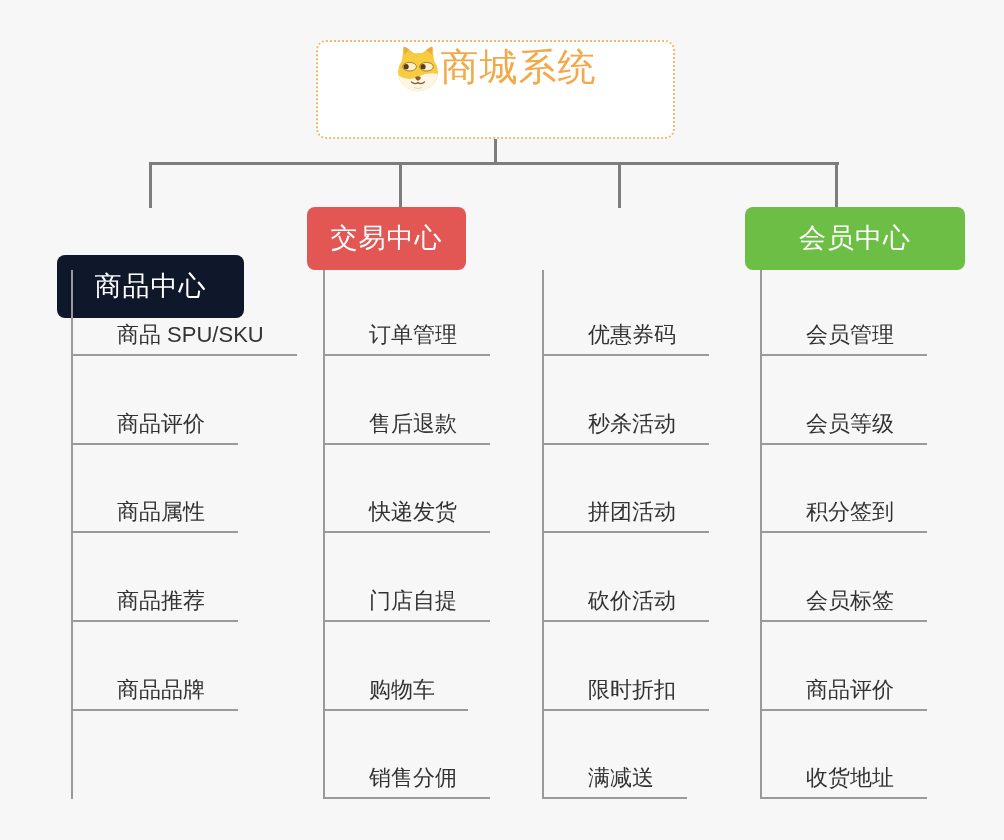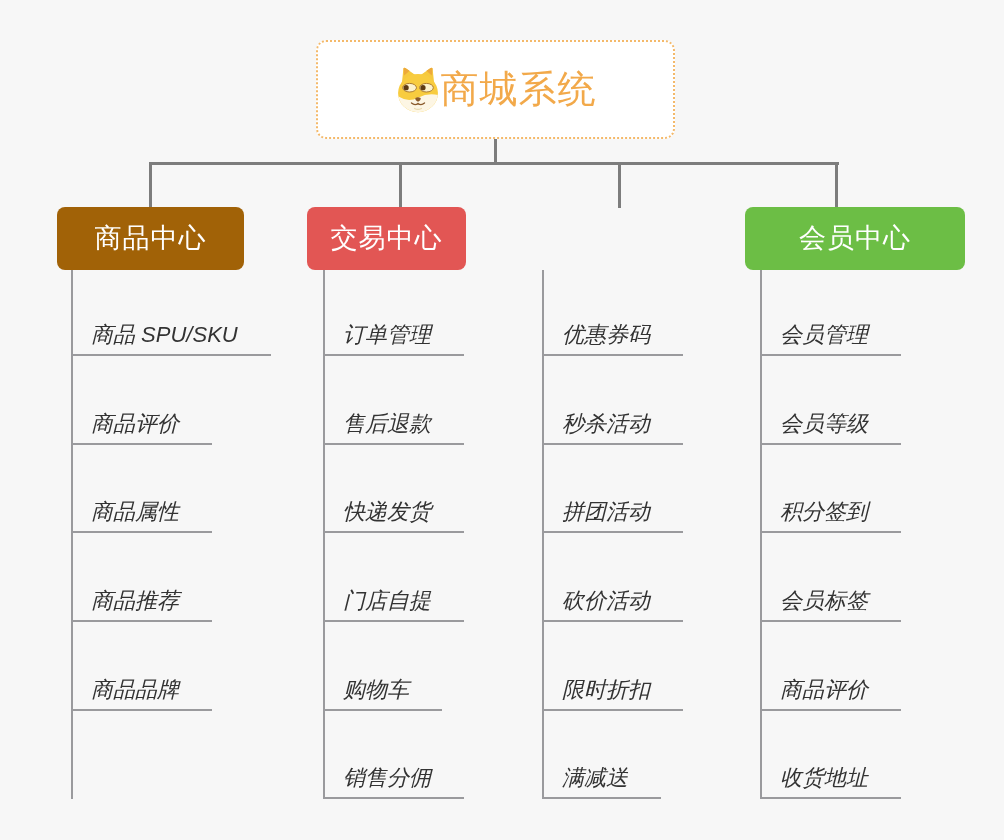--- a/index.html
+++ b/index.html
@@ -23,21 +23,20 @@
   .conn.h{height:3px;}
   
   .root-node{
     position:absolute;
     left:316px; top:40px;
     width:355px; height:95px;
     background:#ffffff;
     border:2px dotted #f4b96a;
     border-radius:10px;
     display:flex;
-    align-items:center;
     justify-content:center;
   }
   .root-node .root-label{
     font-size:38px;
     letter-spacing:1px;
     color:#f2a94a;
   }
   .root-node svg{display:block;}
   
   .branch{
@@ -64,28 +63,27 @@
     display:flex;
     flex-direction:column;
     align-items:flex-start;
   }
   .col.c0{left:71px;}
   .col.c1{left:323px;}
   .col.c2{left:542px;}
   .col.c3{left:760px;}
   .leaf{
     margin-top:52.7px;
-    padding:0 33px 4px 18px;
+    padding:0 33px 4px 44px;
     border-bottom:2px solid #9a9a9d;
     font-size:22px;
     line-height:30px;
     color:#333333;
     width:max-content;
     white-space:nowrap;
-    font-style:italic;
   }
   .col .leaf:first-child{margin-top:50px;}
 </style>
 </head>
 <body>
 
 <div class="canvas">
 
   <div class="conn v" style="left:493.5px;top:137px;height:27px"></div>
   <div class="conn h" style="left:149px;top:161.5px;width:690px"></div>
@@ -115,21 +113,21 @@
       <circle cx="36.5" cy="28" r="3.4" fill="#5e3b13"></circle>
 
       <path d="M26.5 41.5 Q30 39.5 33.5 41.5 Q33.8 45 30 46.2 Q26.2 45 26.5 41.5 Z" fill="#8a5a2b"></path>
 
       <path d="M21.5 48 Q26 52 30 48.5 Q34 52 38.5 48" stroke="#8a5a2b" stroke-width="1.7" fill="none" stroke-linecap="round"></path>
       <path d="M25.5 55 Q30 57.5 34.5 55" stroke="#e8d9b0" stroke-width="1.5" fill="none" stroke-linecap="round"></path>
     </svg>
     <span class="root-label" style="color: rgb(242, 169, 74);">商城系统</span>
   </div>
 
-  <div class="branch b0" style="background-color: #a16207;">
+  <div class="branch b0" style="background-color: #0f172a; margin-top: 48px;">
     <span>商品中心</span>
   </div>
   <div class="branch b1" style="background-color: rgb(226, 86, 84);">
     <span>交易中心</span>
   </div>
   <div class="branch b3" style="background-color: rgb(108, 190, 69);">
     <span>会员中心</span>
   </div>
 
   <div class="col c0">

